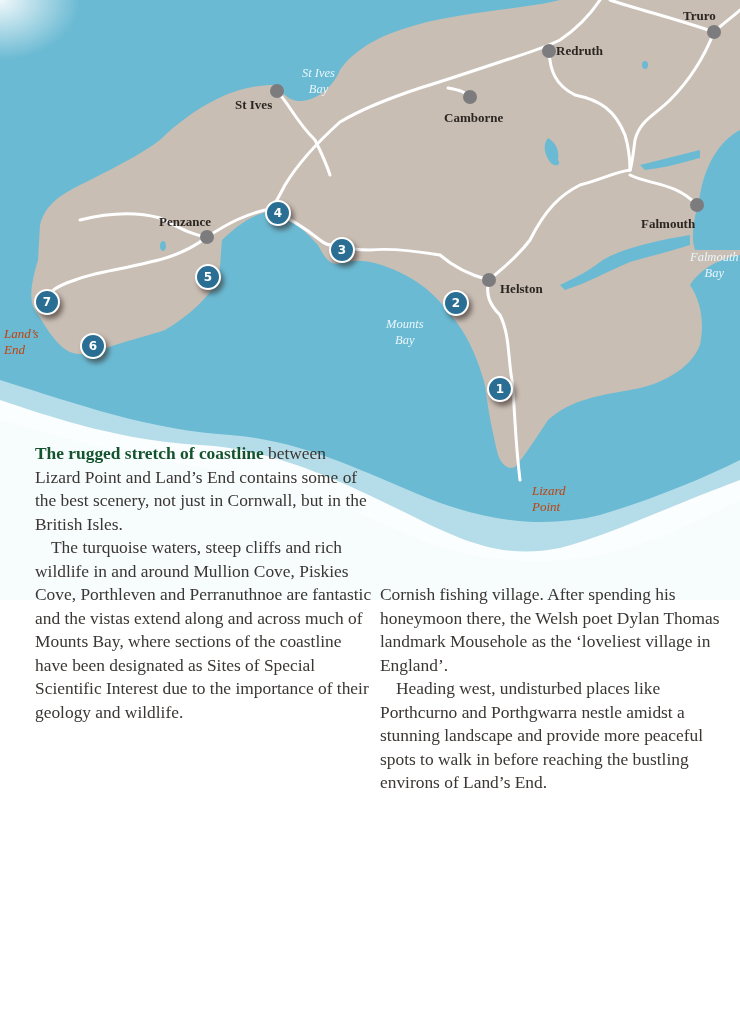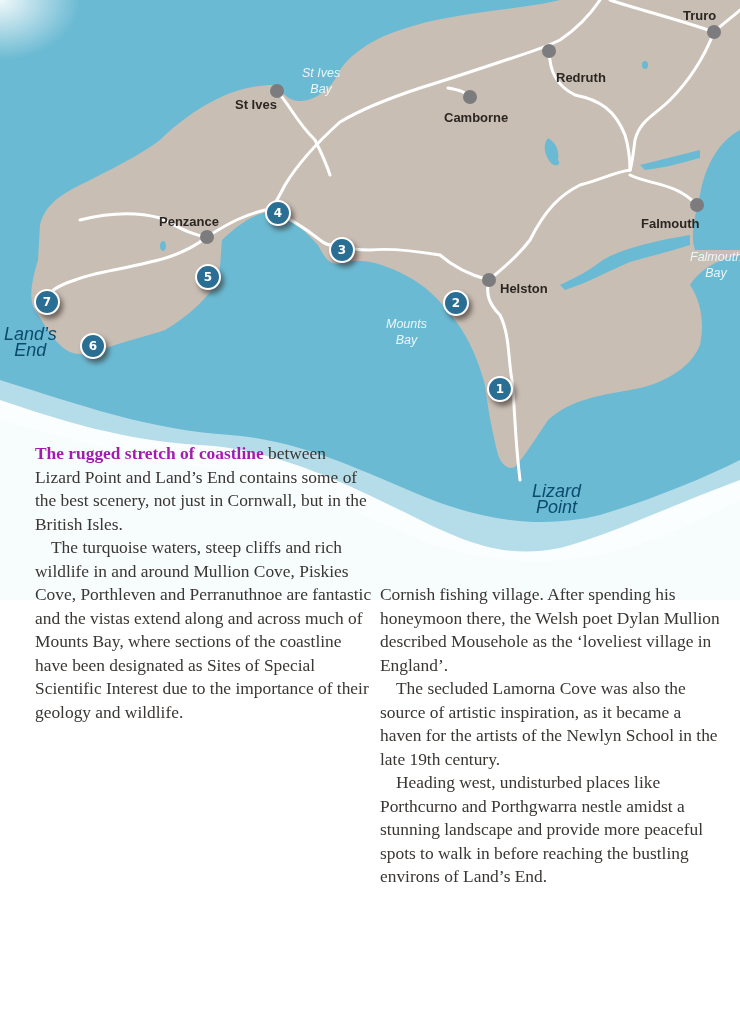--- a/index.html
+++ b/index.html
@@ -7,40 +7,40 @@
     width: 740px; height: 1018px; position: relative; overflow: hidden;
     background: #ffffff;
     font-family: "DejaVu Serif", "Liberation Serif", serif;
   }
   .map {
     position: absolute; left: 0; top: 0; width: 740px; height: 600px;
   }
   .map svg { display: block; }
   .lbl {
     position: absolute; white-space: nowrap;
-    font-family: Liberation Sans, sans-serif;
+    font-family: Liberation Serif, serif;
   }
   .town { font-size: 13px; font-weight: bold; color: #2b2622; }
   .bay { font-size: 12.5px; font-style: italic; color: #eaf6fb; text-align: center; line-height: 16px; }
-  .place { font-size: 18px; font-style: italic; color: #0c4a6e; text-align: center; line-height: 16px; }
+  .place { font-size: 13px; font-style: italic; color: #c2410c; line-height: 16px; }
   .marker {
     position: absolute; width: 22px; height: 22px; border-radius: 50%;
     background: #2a6f93; border: 2px solid #ffffff;
     box-shadow: 3px 4px 5px rgba(40,30,25,0.55);
     color: #fff; font-family: "DejaVu Sans", sans-serif; font-weight: bold;
     font-size: 12px; line-height: 22px; text-align: center; cursor: pointer;
   }
   .col {
     position: absolute; width: 340px;
     font-family: "Liberation Serif", serif; font-size: 17.4px;
     line-height: 23.5px; color: #3a3633;
   }
   .col p { margin: 0; }
   .col p.indent { text-indent: 16px; }
-  .col b { color: #a21caf; }
+  .col b { color: #14532d; }
 </style>
 </head>
 <body>
 
 <div class="map">
   <svg width="740" height="600" viewBox="0 0 740 600">
     <defs>
       <radialGradient id="seaFade" cx="0.45" cy="0.3" r="0.75">
         <stop offset="0.6" stop-color="#6bbad3" stop-opacity="1"></stop>
         <stop offset="1" stop-color="#ffffff" stop-opacity="1"></stop>
@@ -102,21 +102,21 @@
       <circle cx="697" cy="205" r="7"></circle>
       <circle cx="489" cy="280" r="7"></circle>
     </g>
 
     <rect x="0" y="0" width="80" height="60" fill="url(#cornerGlow)"></rect>
     <path fill="#ffffff" d="M0,400 C60,420 120,440 200,445 C260,448 320,470 400,510 C460,540 500,560 560,548 C610,535 660,510 740,480 L740,600 L0,600 Z" opacity="0.95"></path>
     <path fill="#ffffff" d="M0,380 C80,405 150,430 230,435 C300,440 360,470 420,495 C480,520 540,530 600,515 C650,500 700,480 740,460 L740,500 C700,520 650,545 600,555 C540,568 470,560 420,540 C350,510 290,480 220,470 C150,462 70,440 0,420 Z" opacity="0.5"></path>
   </svg>
 
   <div class="lbl town" style="left:683px;top:8px;">Truro</div>
-  <div class="lbl town" style="left:556px;top:70px;">Redruth</div>
+  <div class="lbl town" style="left:556px;top:43px;">Redruth</div>
   <div class="lbl town" style="left:235px;top:97px;">St Ives</div>
   <div class="lbl town" style="left:444px;top:110px;">Camborne</div>
   <div class="lbl town" style="left:159px;top:214px;">Penzance</div>
   <div class="lbl town" style="left:641px;top:216px;">Falmouth</div>
   <div class="lbl town" style="left:500px;top:281px;">Helston</div>
 
   <div class="lbl bay" style="left:302px;top:65px;">
     <div>St Ives</div>
     <div>Bay</div>
   </div>
@@ -146,16 +146,15 @@
   <div class="marker" style="left:80px;top:333px;">6</div>
   <div class="marker" style="left:34px;top:289px;">7</div>
 </div>
 
 <div class="col" style="left:35px;top:442px;">
   <p><b>The rugged stretch of coastline</b><span> between Lizard Point and Land’s End contains some of the best scenery, not just in Cornwall, but in the British Isles.</span></p>
   <p class="indent">The turquoise waters, steep cliffs and rich wildlife in and around Mullion Cove, Piskies Cove, Porthleven and Perranuthnoe are fantastic and the vistas extend along and across much of Mounts Bay, where sections of the coastline have been designated as Sites of Special Scientific Interest due to the importance of their geology and wildlife.</p>
 </div>
 
 <div class="col" style="left:380px;top:583px;">
-  <p>Cornish fishing village. After spending his honeymoon there, the Welsh poet Dylan Mullion described Mousehole as the ‘loveliest village in England’.</p>
-  <p class="indent">The secluded Lamorna Cove was also the source of artistic inspiration, as it became a haven for the artists of the Newlyn School in the late 19th century.</p>
+  <p>Cornish fishing village. After spending his honeymoon there, the Welsh poet Dylan Thomas landmark Mousehole as the ‘loveliest village in England’.</p>
   <p class="indent">Heading west, undisturbed places like Porthcurno and Porthgwarra nestle amidst a stunning landscape and provide more peaceful spots to walk in before reaching the bustling environs of Land’s End.</p>
 </div>
 
 </body></html>

